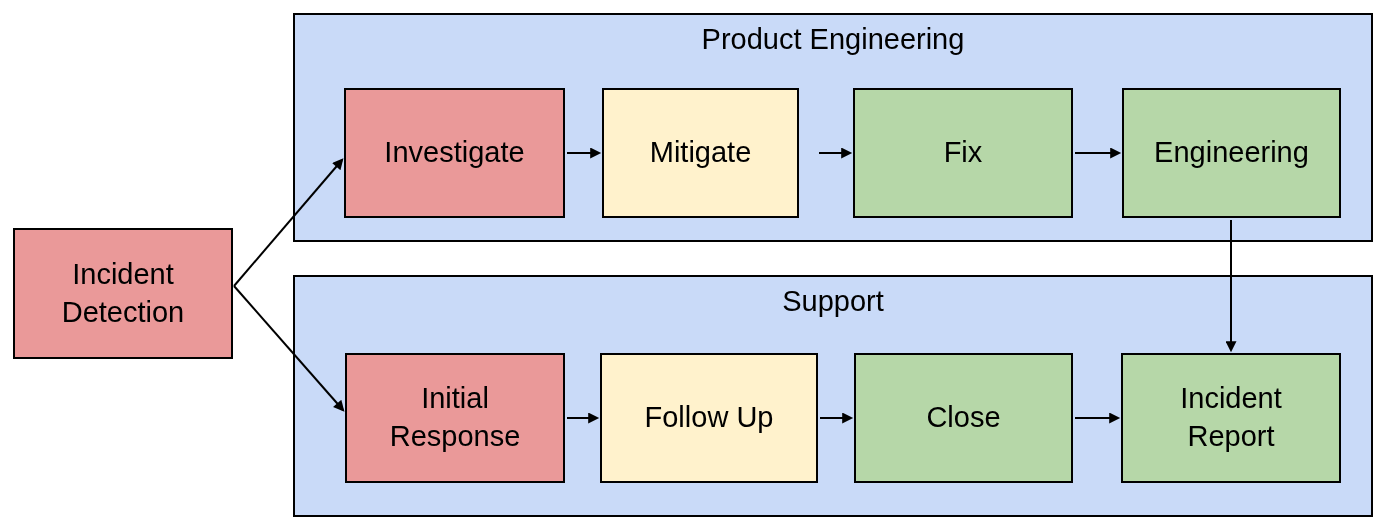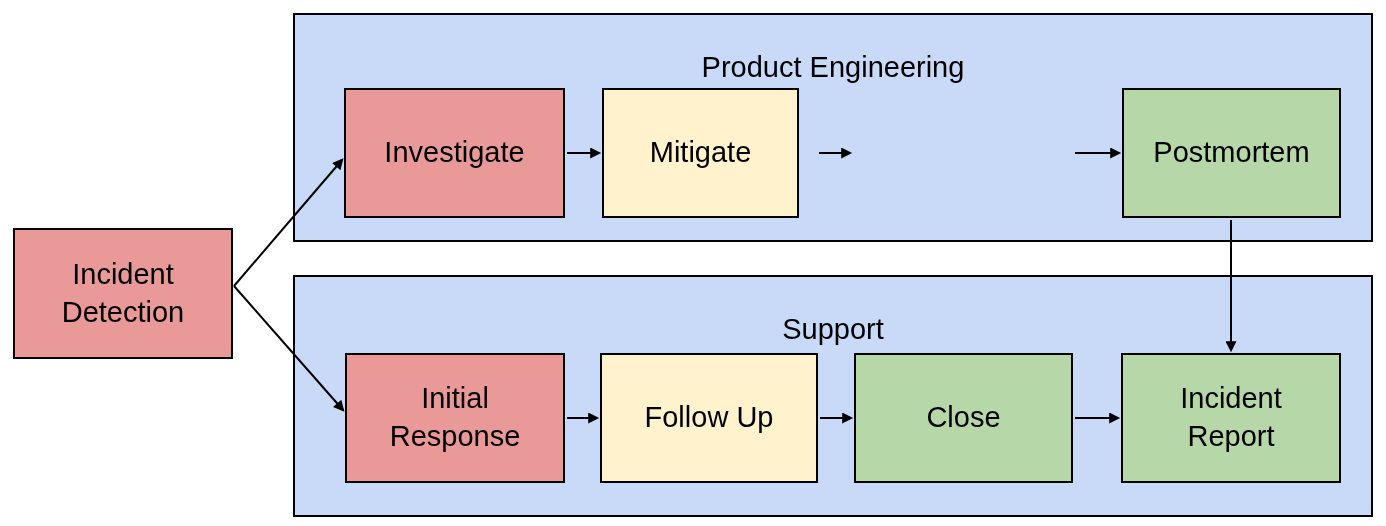--- a/index.html
+++ b/index.html
@@ -15,21 +15,21 @@
     overflow: hidden;
   }
   .lane {
     position: absolute;
     box-sizing: border-box;
     border: 2px solid #000000;
   }
   .lane-title {
     text-align: center;
     font-size: 29px;
-    margin-top: 36px;
+    margin-top: 8px;
     white-space: nowrap;
   }
   .node {
     position: absolute;
     box-sizing: border-box;
     border: 2px solid #000000;
     display: flex;
     align-items: center;
     justify-content: center;
     text-align: center;
@@ -77,23 +77,26 @@
   </div>
 
   <div class="node" id="n-investigate" style="background-color: rgb(234, 153, 153);">
     <span>Investigate</span>
   </div>
 
   <div class="node" id="n-mitigate" style="background-color: rgb(255, 242, 204);">
     <span>Mitigate</span>
   </div>
 
+  <div class="node" id="n-fix" style="background-color: rgb(182, 215, 168);">
+    <span>Fix</span>
+  </div>
 
   <div class="node" id="n-postmortem" style="background-color: rgb(182, 215, 168);">
-    <span>Postmortem</span>
+    <span>Engineering</span>
   </div>
 
   <div class="node" id="n-initial-response" style="background-color: rgb(234, 153, 153);">
     <span>Initial Response</span>
   </div>
 
   <div class="node" id="n-follow-up" style="background-color: rgb(255, 242, 204);">
     <span>Follow Up</span>
   </div>
 

